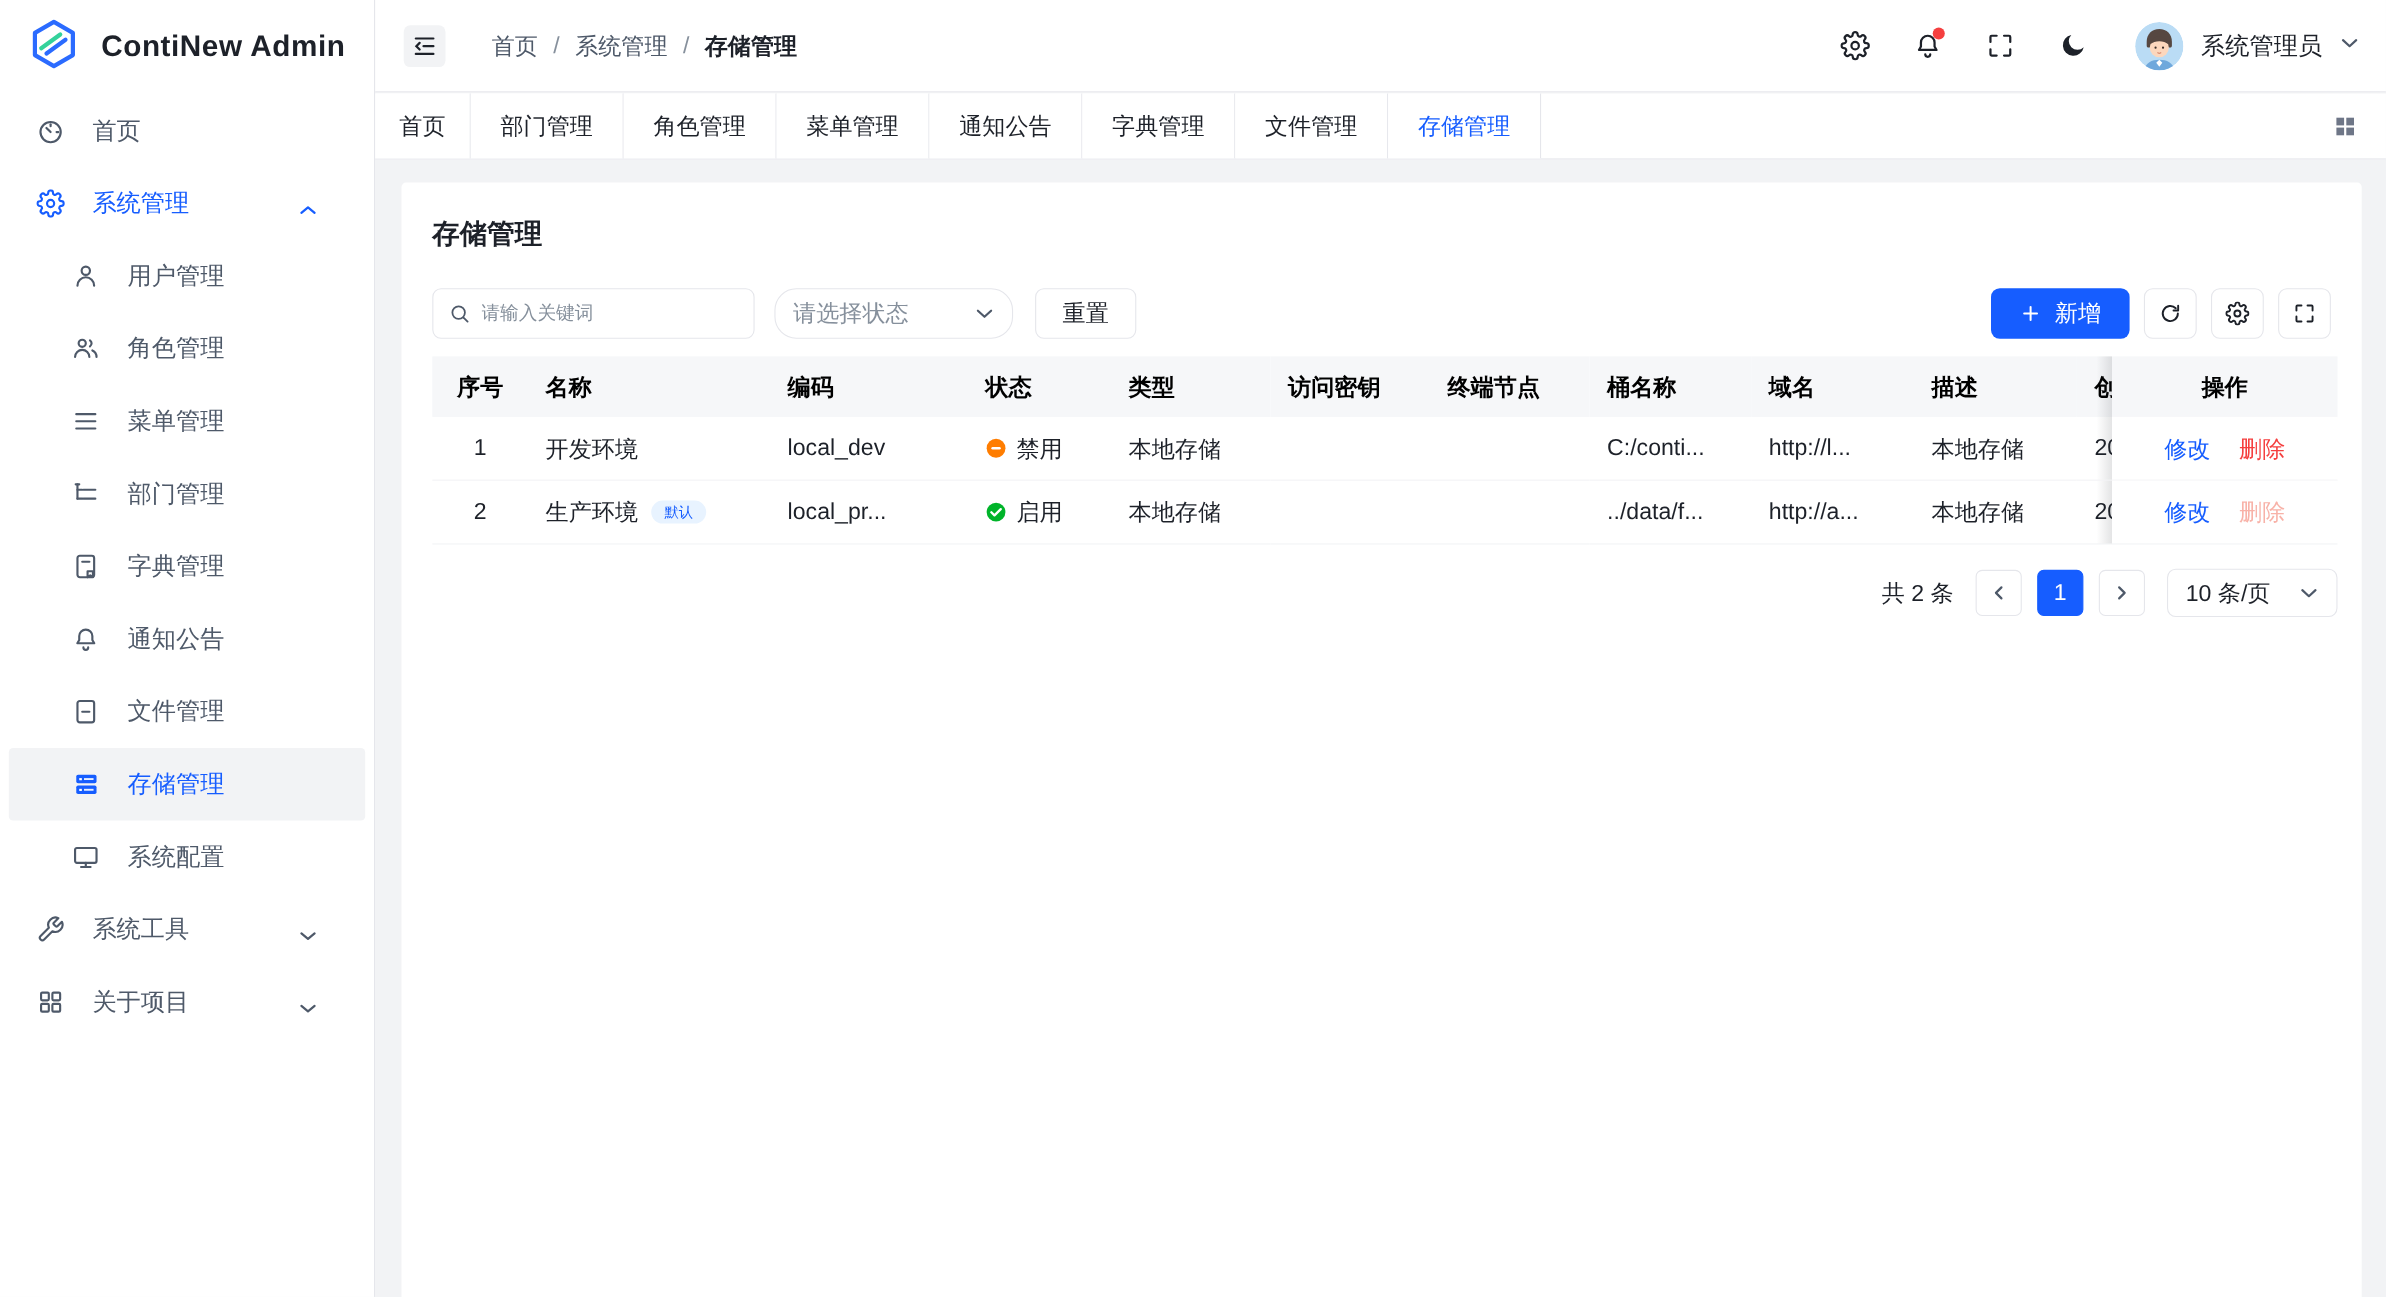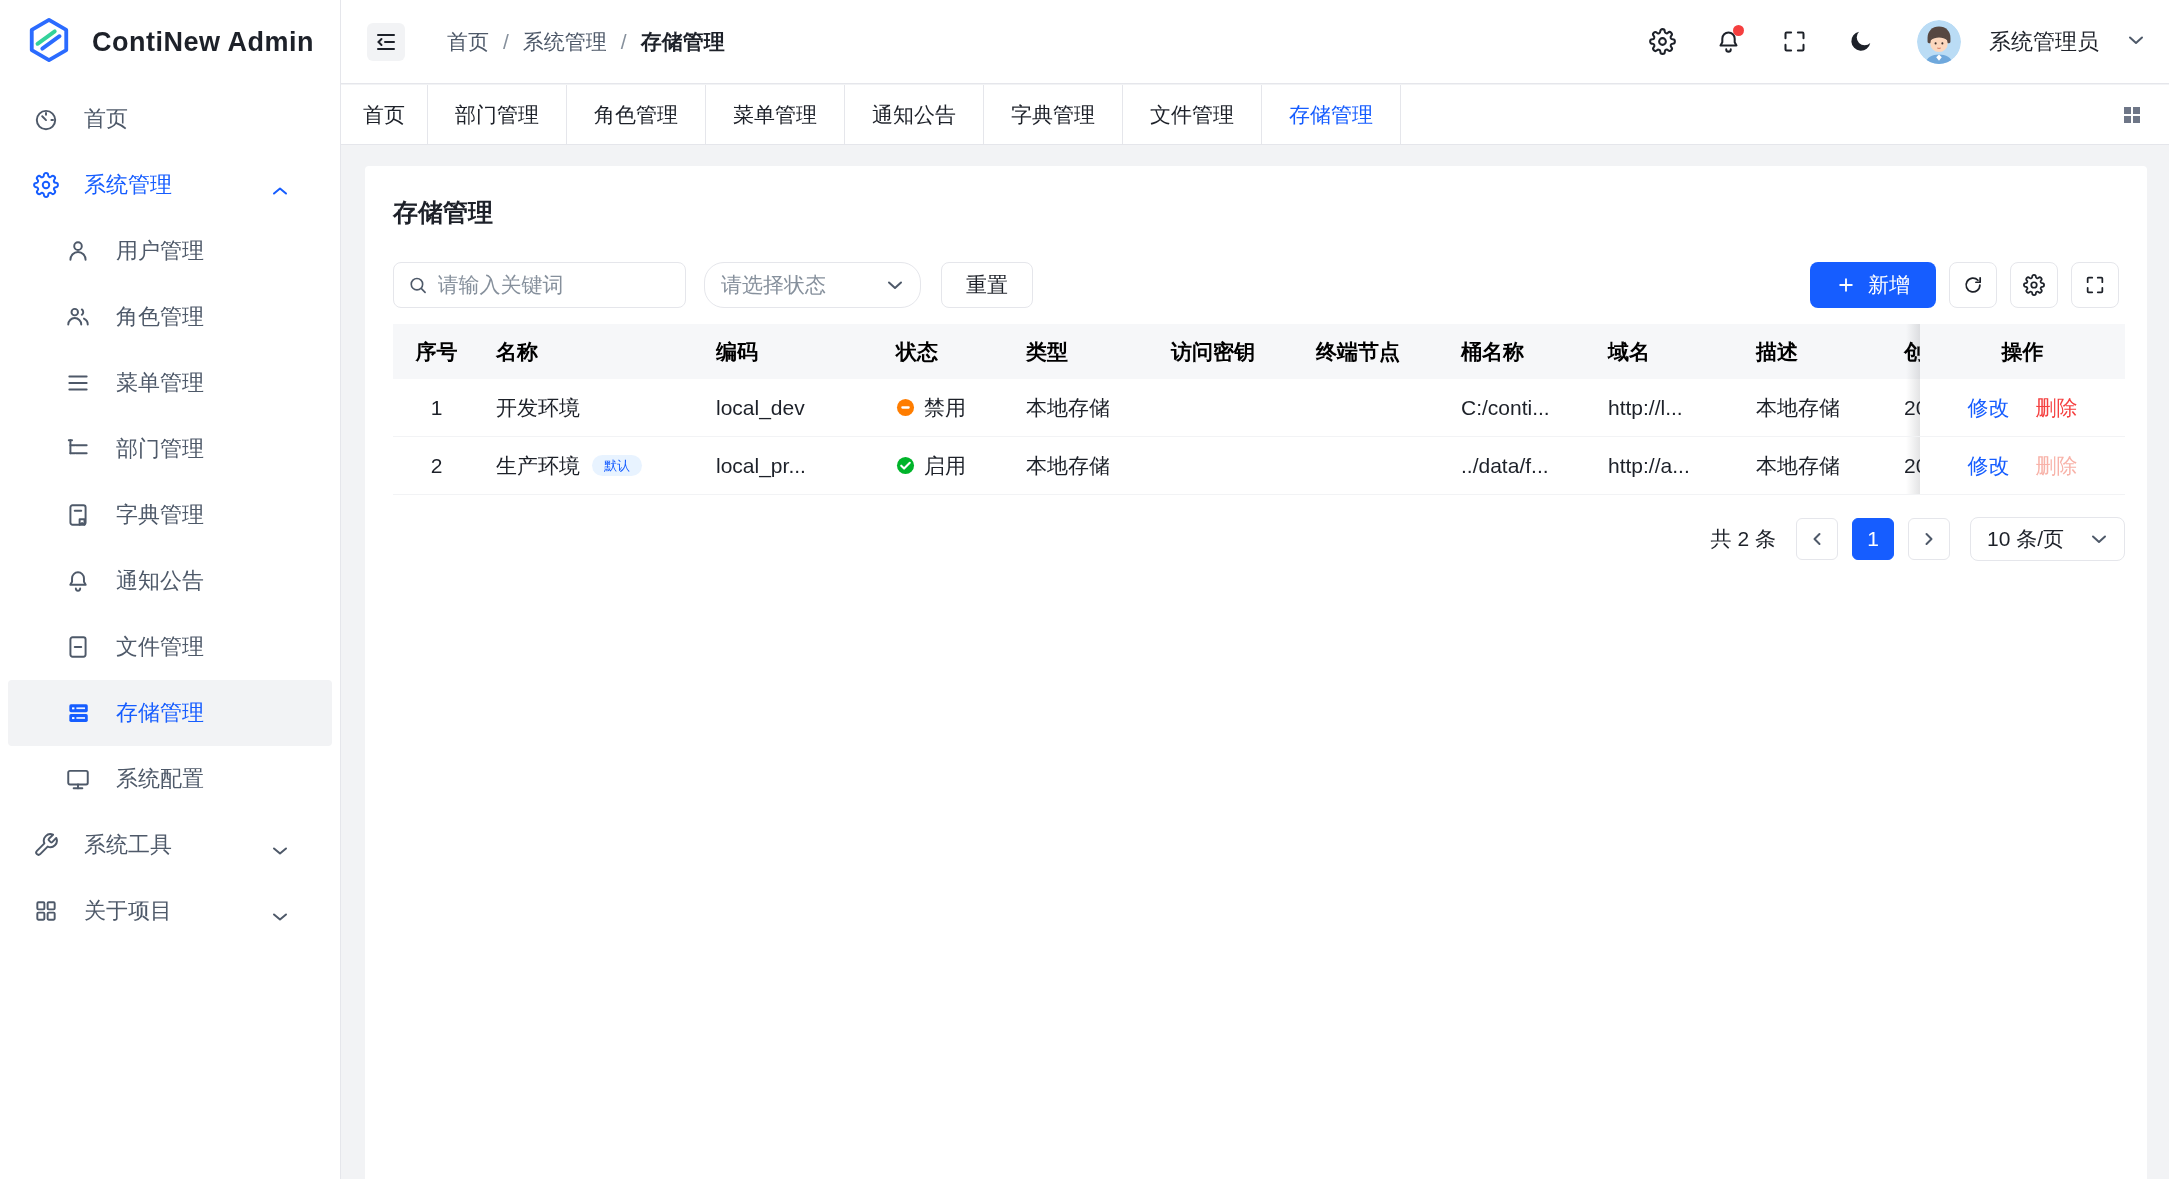--- a/index.html
+++ b/index.html
@@ -30,21 +30,21 @@
     align-items:center; justify-content:center; cursor:pointer; }
   .collapse-btn svg { width:24px; height:24px; stroke:#1d2129; fill:none; stroke-width:2; stroke-linecap:round; }
   .breadcrumb { display:flex; align-items:center; gap:14px; margin-left:42px; font-size:21px; color:#4e5969; }
   .breadcrumb .sep { color:#86909c; }
   .breadcrumb .current { color:#1d2129; font-weight:bold; }
   .top-actions { margin-left:auto; display:flex; align-items:center; gap:36px; }
   .ticon { width:30px; height:30px; position:relative; cursor:pointer; display:flex; align-items:center; justify-content:center; }
   .ticon svg { width:27px; height:27px; stroke:#1d2129; fill:none; stroke-width:1.8; stroke-linecap:round; stroke-linejoin:round; }
   .ticon.moon svg { fill:#1d2129; stroke:none; }
   .dot { position:absolute; right:-1px; top:-2px; width:11px; height:11px; border-radius:50%; background:#f53f3f; }
-  .user { display:flex; align-items:center; gap:28px; margin-left:6px; cursor:pointer; }
+  .user { display:flex; align-items:center; gap:16px; margin-left:6px; cursor:pointer; }
   .avatar { width:44px; height:44px; border-radius:50%; overflow:hidden; flex:0 0 44px; }
   .user-name { font-size:22px; color:#1d2129; }
   .user .chev svg { width:18px; height:14px; stroke:#4e5969; fill:none; stroke-width:2; stroke-linecap:round; stroke-linejoin:round; }
 
   
   .tabbar { position:absolute; left:341px; top:85px; right:0; height:60px; background:#fff;
     border-bottom:1px solid #e5e6eb; display:flex; align-items:stretch; }
   .tab { border-right:1px solid #e5e6eb; display:flex; align-items:center; justify-content:center;
     font-size:21px; color:#1d2129; padding:0 27px; min-width:83px; cursor:pointer; background:#fff; }
   .tab.first { padding:0 22px; }
@@ -55,21 +55,21 @@
   
   .content { position:absolute; left:341px; top:146px; right:0; bottom:0; background:#f2f3f5; }
   .card { margin:20px 22px 0 24px; background:#fff; border-radius:4px 4px 0 0;
     height:calc(100% - 20px); padding:30px 28px 0; position:relative; }
   .page-title { font-size:25px; font-weight:bold; color:#1d2129; }
 
   .controls { display:flex; align-items:center; margin-top:33px; }
   .search-box { width:293px; height:46px; border:1px solid #e5e6eb; border-radius:8px; display:flex;
     align-items:center; padding:0 14px; gap:10px; background:#fff; }
   .search-box svg { width:22px; height:22px; stroke:#4e5969; fill:none; stroke-width:2; stroke-linecap:round; }
-  .search-box input { border:none; outline:none; font-size:21px; width:100%; color:#1d2129;
+  .search-box input { border:none; outline:none; font-size:17px; width:100%; color:#1d2129;
     font-family:inherit; background:transparent; }
   .search-box input::placeholder { color:#86909c; }
   .select-box { width:217px; height:46px; border:1px solid #e5e6eb; border-radius:20px; margin-left:18px;
     display:flex; align-items:center; justify-content:space-between; padding:0 16px; cursor:pointer; background:#fff; }
   .select-box .ph { font-size:21px; color:#86909c; }
   .select-box svg, .pagesize svg { width:18px; height:14px; stroke:#4e5969; fill:none; stroke-width:2;
     stroke-linecap:round; stroke-linejoin:round; }
   .btn-reset { height:46px; padding:0 24px; margin-left:20px; border:1px solid #e5e6eb; border-radius:8px;
     background:#fff; font-size:21px; color:#1d2129; font-family:inherit; cursor:pointer; }
   .controls-right { margin-left:auto; display:flex; align-items:center; gap:13px; }

